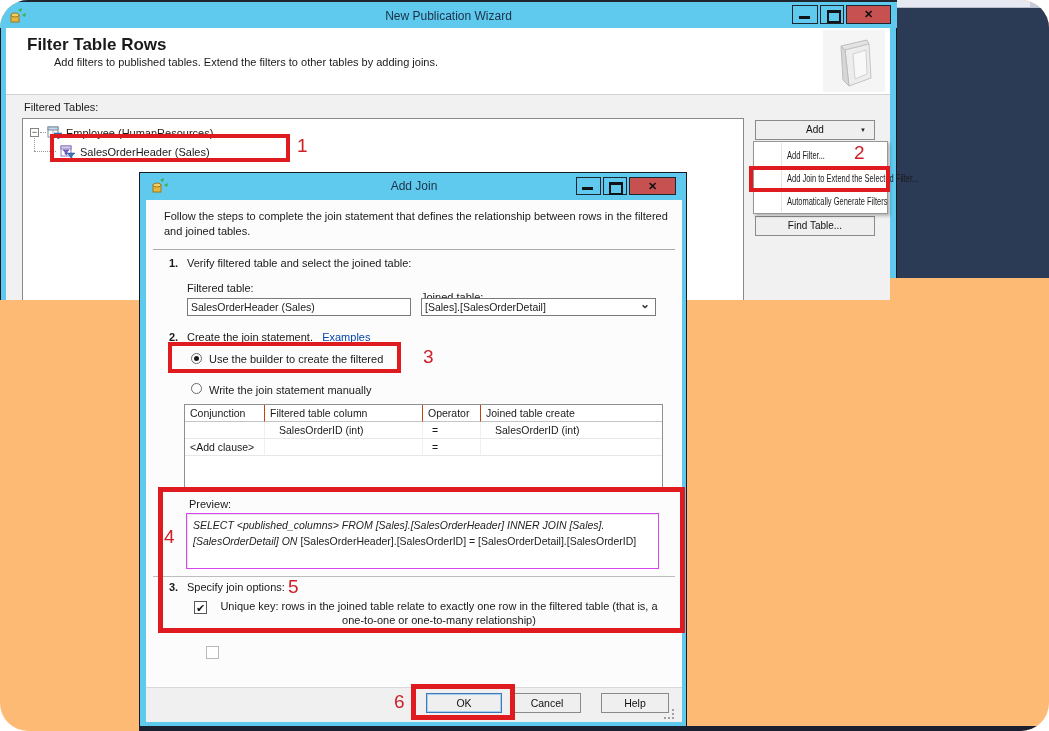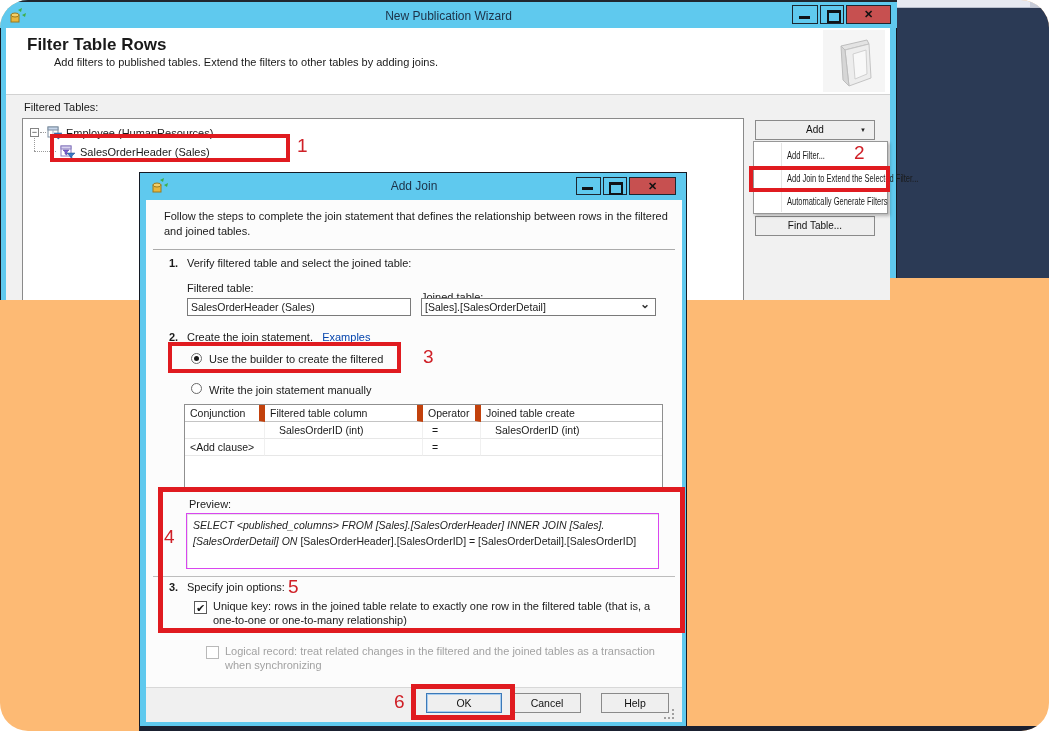--- a/index.html
+++ b/index.html
@@ -30,21 +30,21 @@
   .dlg{background:#5fc9ee;border:1px solid #141a24;z-index:10;}
   .dlg-content{background:#fcfcfc;}
   .dlg-footer{background:#f0f0f0;border-top:1px solid #d8d8d8;}
   .divider{height:1px;background:#ababab;}
   .inputbox{background:#ffffff;border:1px solid #7a7a7a;font-size:10.5px;line-height:16px;padding:0 3px;white-space:nowrap;overflow:hidden;}
   .radio{width:11px;height:11px;border:1px solid #6a6a6a;border-radius:50%;background:#fff;}
   .radio.sel::after{content:"";position:absolute;left:2px;top:2px;width:5px;height:5px;border-radius:50%;background:#1a1a1a;}
   .checkbox{width:13px;height:13px;border:1px solid #5a5a5a;background:#fff;font-size:11px;line-height:12px;text-align:center;color:#161616;}
   .checkbox.disabled{border-color:#b9b9b9;color:#b9b9b9;}
   .grid{background:#ffffff;border:1px solid #8f8f8f;display:grid;grid-template-columns:80px 158px 58px 181px;grid-auto-rows:17px;font-size:10.5px;}
-  .gh{border-right:6px solid #c2410c;border-bottom:1px solid #c4c4c4;padding:1px 5px;line-height:14px;white-space:nowrap;overflow:hidden;}
+  .gh{border-right:1px solid #c2410c;border-bottom:1px solid #c4c4c4;padding:1px 5px;line-height:14px;white-space:nowrap;overflow:hidden;}
   .gc{border-right:1px solid #f0f0f0;border-bottom:1px solid #e7e7e7;padding:1px 5px;line-height:14px;white-space:nowrap;overflow:hidden;}
   .pad14{padding-left:14px;}
   .sql{font-size:10.5px;line-height:16px;color:#222;}
   .sql .it{font-style:italic;}
   .grip{width:10px;height:10px;}
   .grip i{position:absolute;width:2px;height:2px;background:#a0a0a0;}
   .tree-label{font-size:11px;line-height:15px;white-space:nowrap;}
   .expander{width:9px;height:9px;border:1px solid #848484;background:#fff;font-size:9px;line-height:7px;text-align:center;color:#333;}
   .dotted-v{border-left:1px dotted #9a9a9a;width:0;}
   .dotted-h{border-top:1px dotted #9a9a9a;height:0;}
@@ -225,24 +225,23 @@
       <span class="it">SELECT &lt;published_columns&gt; FROM [Sales].[SalesOrderHeader] INNER JOIN [Sales].[SalesOrderDetail] ON </span><span>[SalesOrderHeader].[SalesOrderID] = [SalesOrderDetail].[SalesOrderID]</span>
     </div>
     <div class="abs divider" style="left:13px;top:403px;width:522px;background:#bdbdbd;"></div>
 
     <div class="abs lbl bold" style="left:29px;top:408px;">3.</div>
     <div class="abs lbl" style="left:47px;top:408px;">Specify join options:</div>
 
     <div class="abs checkbox" style="left:54px;top:428px;">
       <span>✔</span>
     </div>
-    <div class="abs lbl" style="left:73px;top:426px;width:452px;line-height:14px;">Unique key: rows in the joined table relate to exactly one row in the filtered table (that is, a one-to-one or one-to-many relationship)</div>
+    <div class="abs lbl" style="left:73px;top:426px;width:452px;line-height:14px;text-align:center;">Unique key: rows in the joined table relate to exactly one row in the filtered table (that is, a one-to-one or one-to-many relationship)</div>
 
     <div class="abs checkbox disabled" style="left:66px;top:473px;"></div>
-    <div class="abs lbl" style="left:85px;top:471px;width:455px;line-height:14px;color:#a2a2a2;">Logical record: treat related changes in the filtered and the joined tables as a transaction when synchronizing</div>
 
     <div class="abs dlg-footer" style="left:6px;top:514px;width:536px;height:35px;"></div>
     <div class="abs btn btn-ok" style="left:286px;top:520px;width:76px;height:20px;font-size:10.5px;">
       <span>OK</span>
     </div>
     <div class="abs btn" style="left:373px;top:520px;width:68px;height:20px;font-size:10.5px;">
       <span>Cancel</span>
     </div>
     <div class="abs btn" style="left:461px;top:520px;width:68px;height:20px;font-size:10.5px;">
       <span>Help</span>

